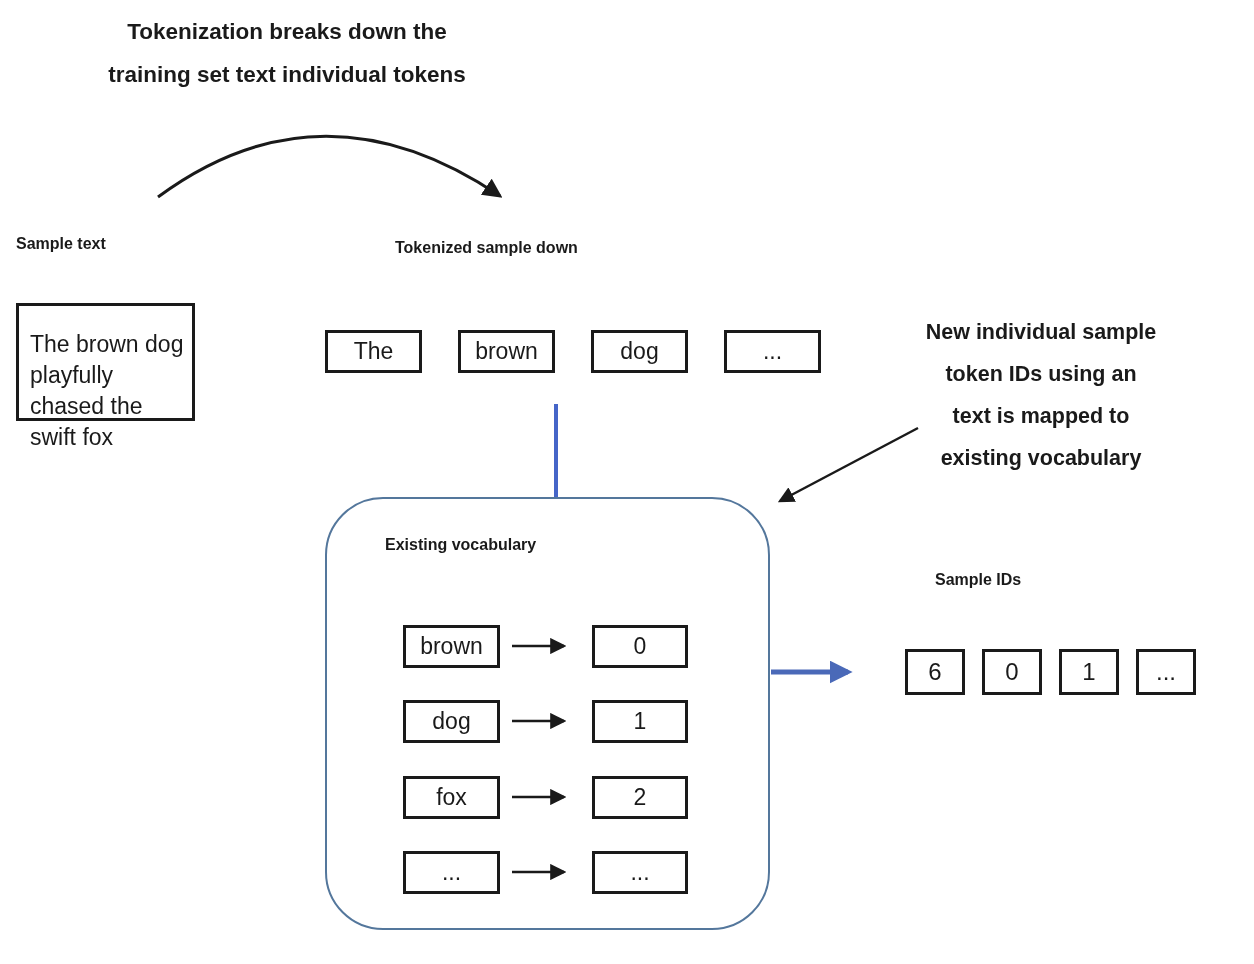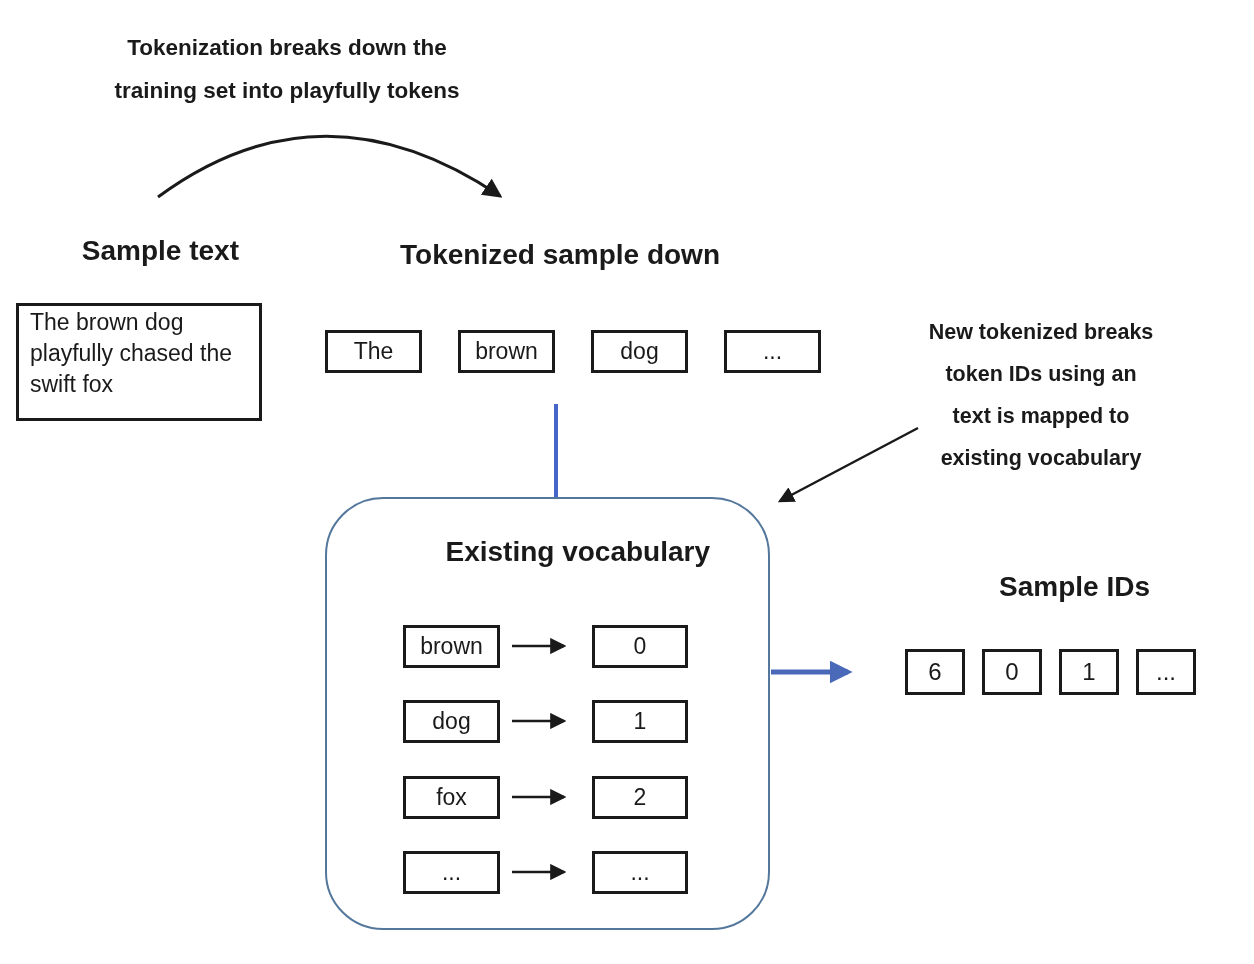--- a/index.html
+++ b/index.html
@@ -10,33 +10,33 @@
   }
   .canvas{
     position:relative;
     width:1254px;height:964px;
     background:var(--c-background,#ffffff);
     overflow:hidden;
   }
   .overlay{position:absolute;left:0;top:0;width:1254px;height:964px;pointer-events:none;}
 
   .note{position:absolute;text-align:center;font-weight:bold;color:var(--c-ink,#1a1a1a);}
-  .note-top{left:57px;top:26px;width:460px;font-size:22.5px;line-height:43px;}
+  .note-top{left:57px;top:10px;width:460px;font-size:22.5px;line-height:43px;}
   .note-right{left:893px;top:311px;width:296px;font-size:21.5px;line-height:42px;}
 
-  .heading{position:absolute;text-align:right;font-weight:bold;font-size:28px;color:var(--c-ink,#1a1a1a);}
+  .heading{position:absolute;text-align:left;font-weight:bold;font-size:16px;color:var(--c-ink,#1a1a1a);}
   .heading-sample{left:16px;top:235px;width:223px;}
   .heading-tokenized{left:395px;top:239px;width:325px;}
   .heading-vocab{left:385px;top:536px;width:325px;}
   .heading-ids{left:935px;top:571px;width:215px;}
 
   .sample-box{
-    position:absolute;left:16px;top:303px;width:246px;height:118px;
+    position:absolute;left:16px;top:303px;width:179px;height:118px;
     border:3px solid var(--c-ink,#1a1a1a);box-sizing:border-box;
-    padding:1px 8px 0 11px;font-size:23px;line-height:31px;
+    padding:23px 8px 0 11px;font-size:23px;line-height:31px;
   }
 
   .token-row{position:absolute;left:325px;top:330px;display:flex;gap:36px;}
   .tbox{
     width:97px;height:43px;box-sizing:border-box;
     border:3px solid var(--c-ink,#1a1a1a);
     display:flex;align-items:center;justify-content:center;
     font-size:23px;
   }
 
@@ -88,40 +88,40 @@
     <path d="M 512 797 L 564 797" fill="none" style="stroke:var(--c-ink,#1a1a1a)" stroke-width="2.5" marker-end="url(#mBlack)"></path>
     <path d="M 512 872 L 564 872" fill="none" style="stroke:var(--c-ink,#1a1a1a)" stroke-width="2.5" marker-end="url(#mBlack)"></path>
 
     <path d="M 556 404 L 556 497" fill="none" style="stroke:var(--c-blue-connector,#4565c8)" stroke-width="4"></path>
 
     <path d="M 771 672 L 848 672" fill="none" style="stroke:var(--c-blue-arrow,#4a69b8)" stroke-width="5" marker-end="url(#mBlue)"></path>
   </svg>
 
   <div class="note note-top">
     <div>Tokenization breaks down the</div>
-    <div>training set into playfully tokens</div>
+    <div>training set text individual tokens</div>
   </div>
 
   <div class="heading heading-sample">Sample text</div>
 
   <div class="sample-box">
     <span>The brown dog playfully chased the swift fox</span>
   </div>
 
   <div class="heading heading-tokenized">Tokenized sample down</div>
 
   <div class="token-row">
     <div class="tbox">The</div>
     <div class="tbox">brown</div>
     <div class="tbox">dog</div>
     <div class="tbox">...</div>
   </div>
 
   <div class="note note-right">
-    <div>New tokenized breaks</div>
+    <div>New individual sample</div>
     <div>token IDs using an</div>
     <div>text is mapped to</div>
     <div>existing vocabulary</div>
   </div>
 
   <div class="vocab-container"></div>
 
   <div class="heading heading-vocab">Existing vocabulary</div>
 
   <div class="vocab-row vocab-row-0">

